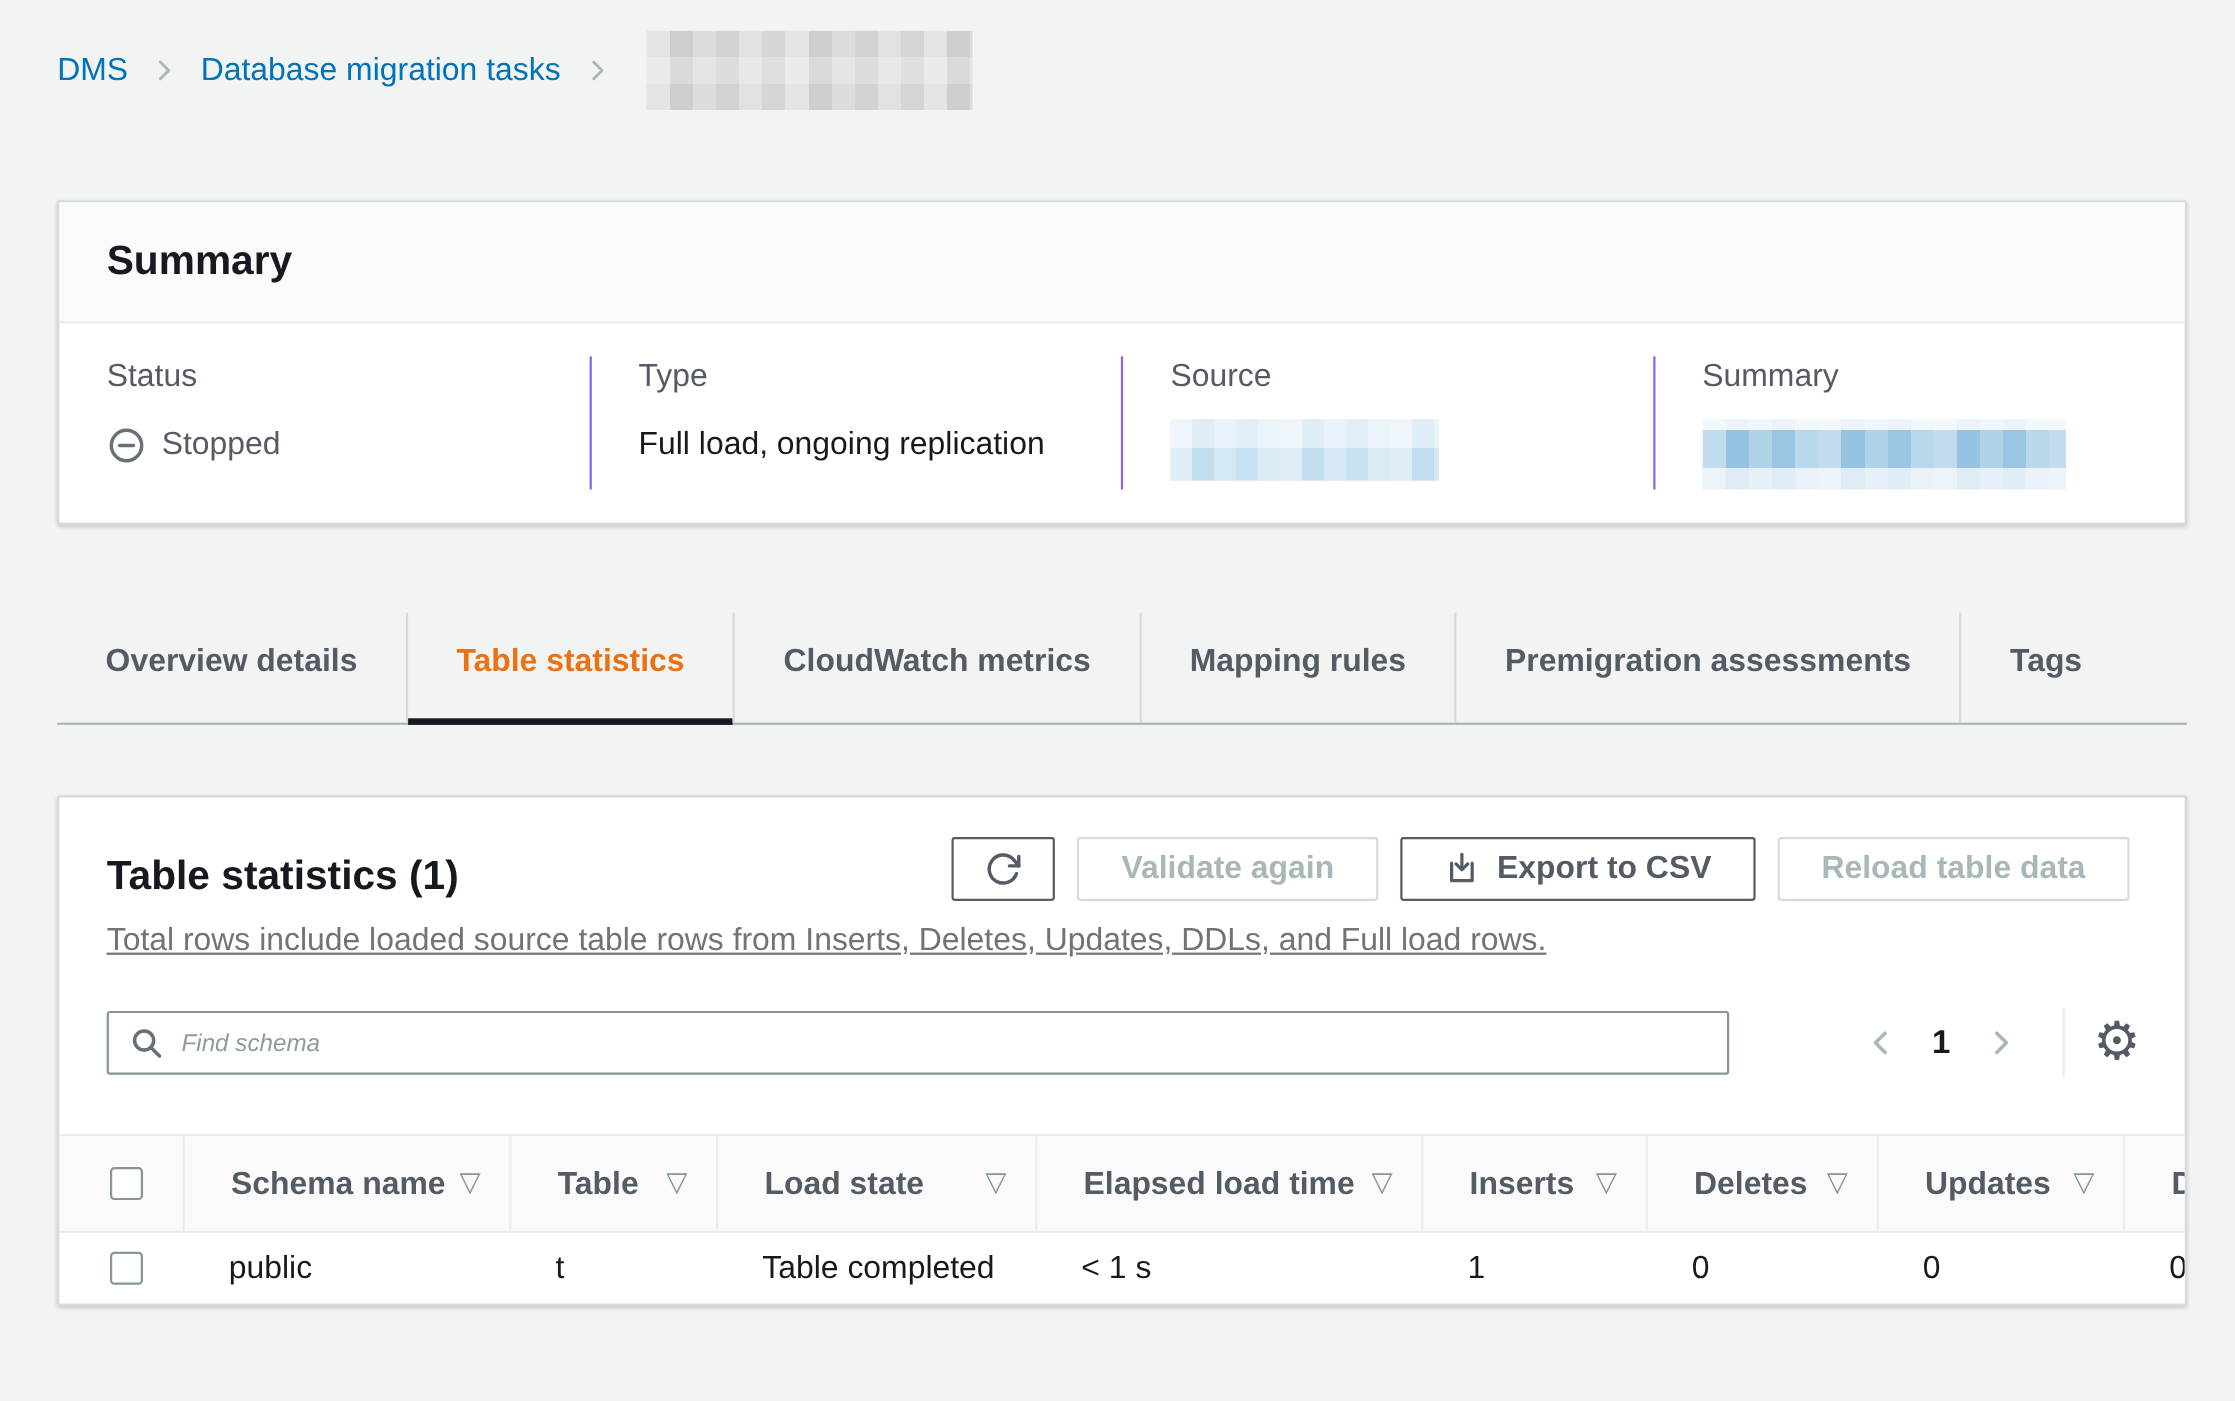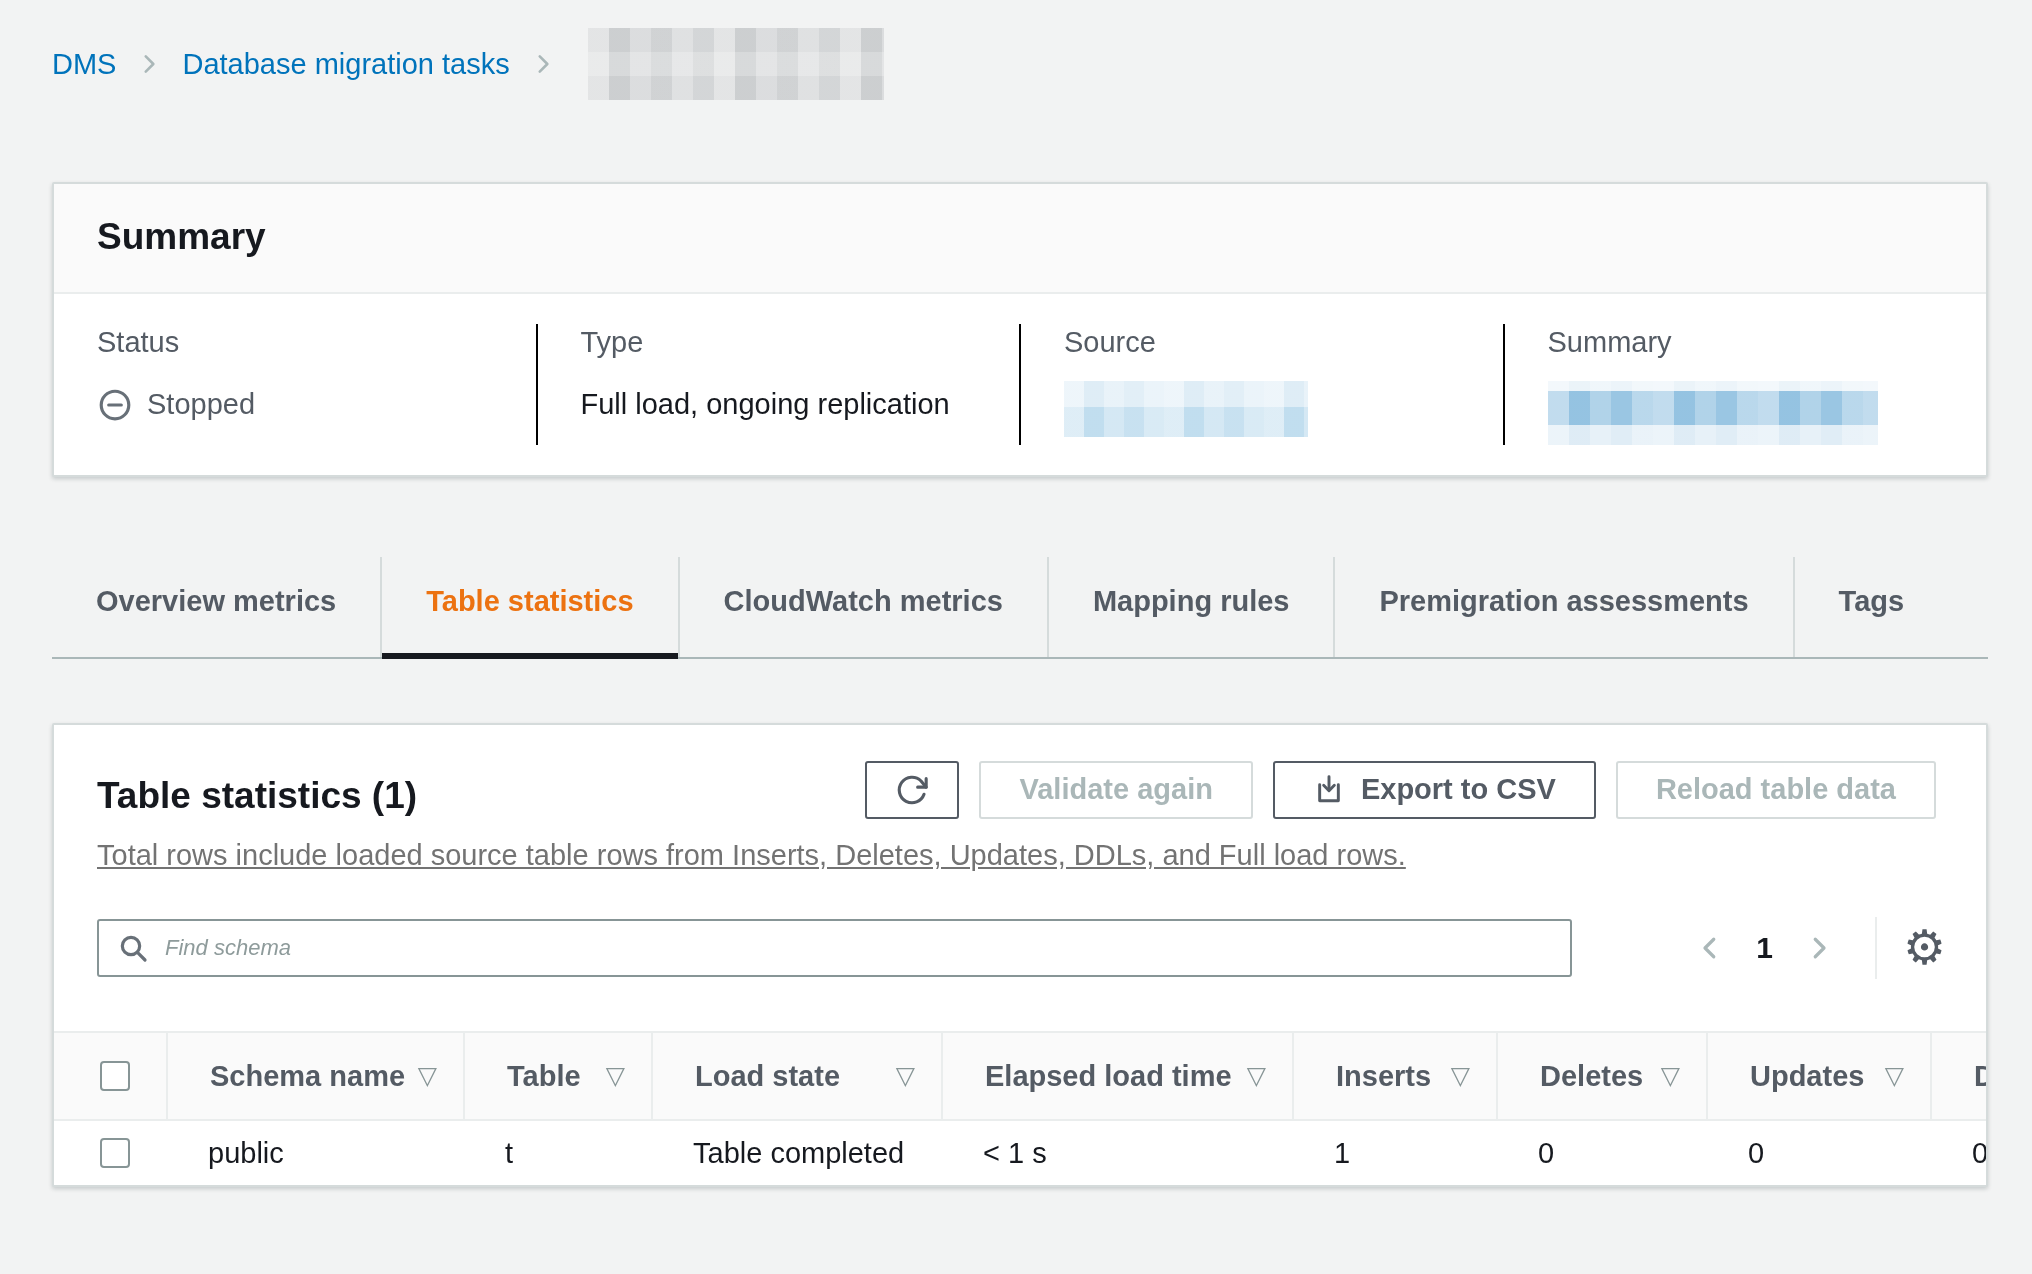--- a/index.html
+++ b/index.html
@@ -58,21 +58,21 @@
   .caret { font-size:19px; line-height:1; margin-top:3px; }
 
   
   .panel { background:#fff; border:2px solid #d5dbdb; border-radius:2px;
            box-shadow:0 2px 4px rgba(0,28,36,.18); }
   .summary-panel { margin-top:96px; }
   .summary-header { background:#fafafa; border-bottom:2px solid #eaeded;
                     padding:30px 43px 32px; font-size:37px; font-weight:700; }
   .summary-body { display:flex; padding:30px 0; }
   .summary-field { flex:1; padding:0 30px 0 43px; }
-  .summary-field + .summary-field { border-left:2px solid #000000; }
+  .summary-field + .summary-field { border-left:2px solid #8b5cf6; }
   .field-label { color:#545b64; }
   .field-value { margin-top:20px; min-height:48px; display:flex; align-items:center; gap:14px; }
   .status-value { color:#545b64; }
 
   
   .tabs { display:flex; margin-top:80px; border-bottom:2px solid #aab7b8; }
   .tab { padding:26px 44px 38px; font-weight:700; color:#545b64; position:relative; cursor:pointer; white-space:nowrap; }
   .tab + .tab { border-left:2px solid #d5dbdb; }
   .tab.active { color:#ec7211; }
   .tab.active::after { content:""; position:absolute; left:0; right:0; bottom:-2px; height:6px; background:#16191f; }
@@ -168,21 +168,21 @@
       <div class="summary-field">
         <div class="field-label">Summary</div>
         <div class="field-value">
           <span class="blur-target"></span>
         </div>
       </div>
     </div>
   </div>
 
   <div class="tabs">
-    <div class="tab">Overview metrics</div>
+    <div class="tab">Overview details</div>
     <div class="tab active">Table statistics</div>
     <div class="tab">CloudWatch metrics</div>
     <div class="tab">Mapping rules</div>
     <div class="tab">Premigration assessments</div>
     <div class="tab">Tags</div>
   </div>
 
   <div class="panel table-panel">
     <div class="ts-top">
       <div class="ts-title">Table statistics (1)</div>

